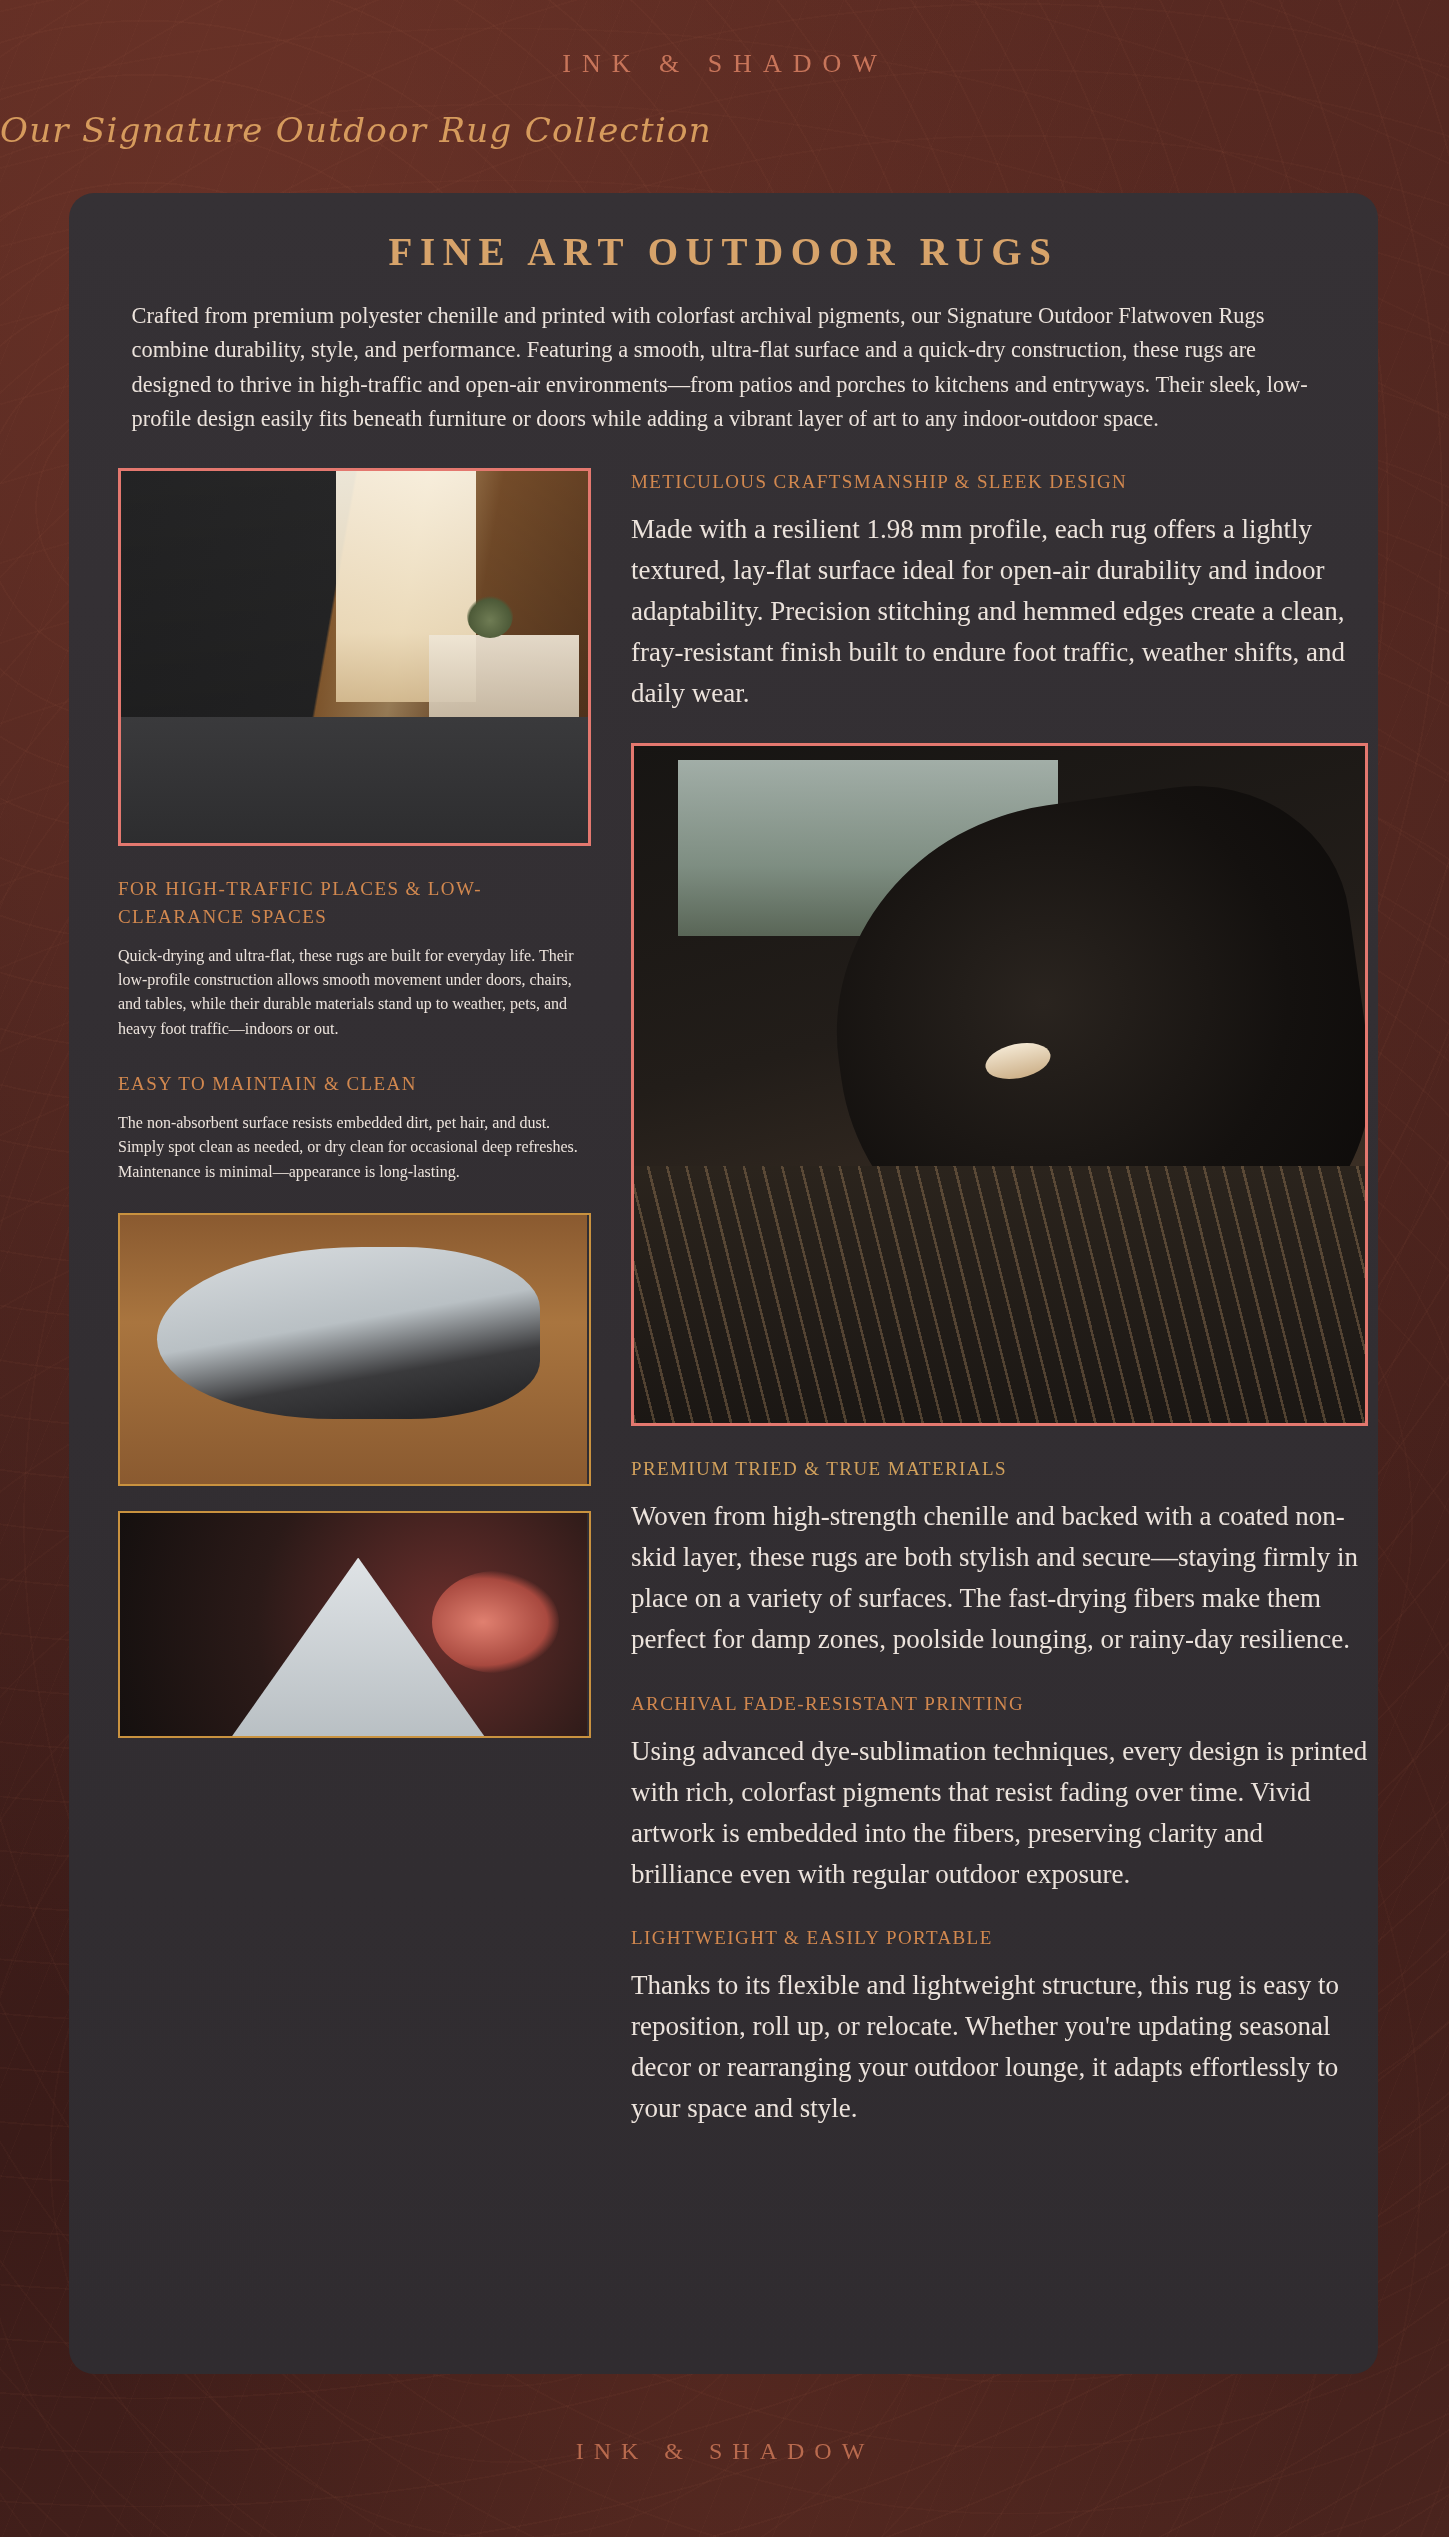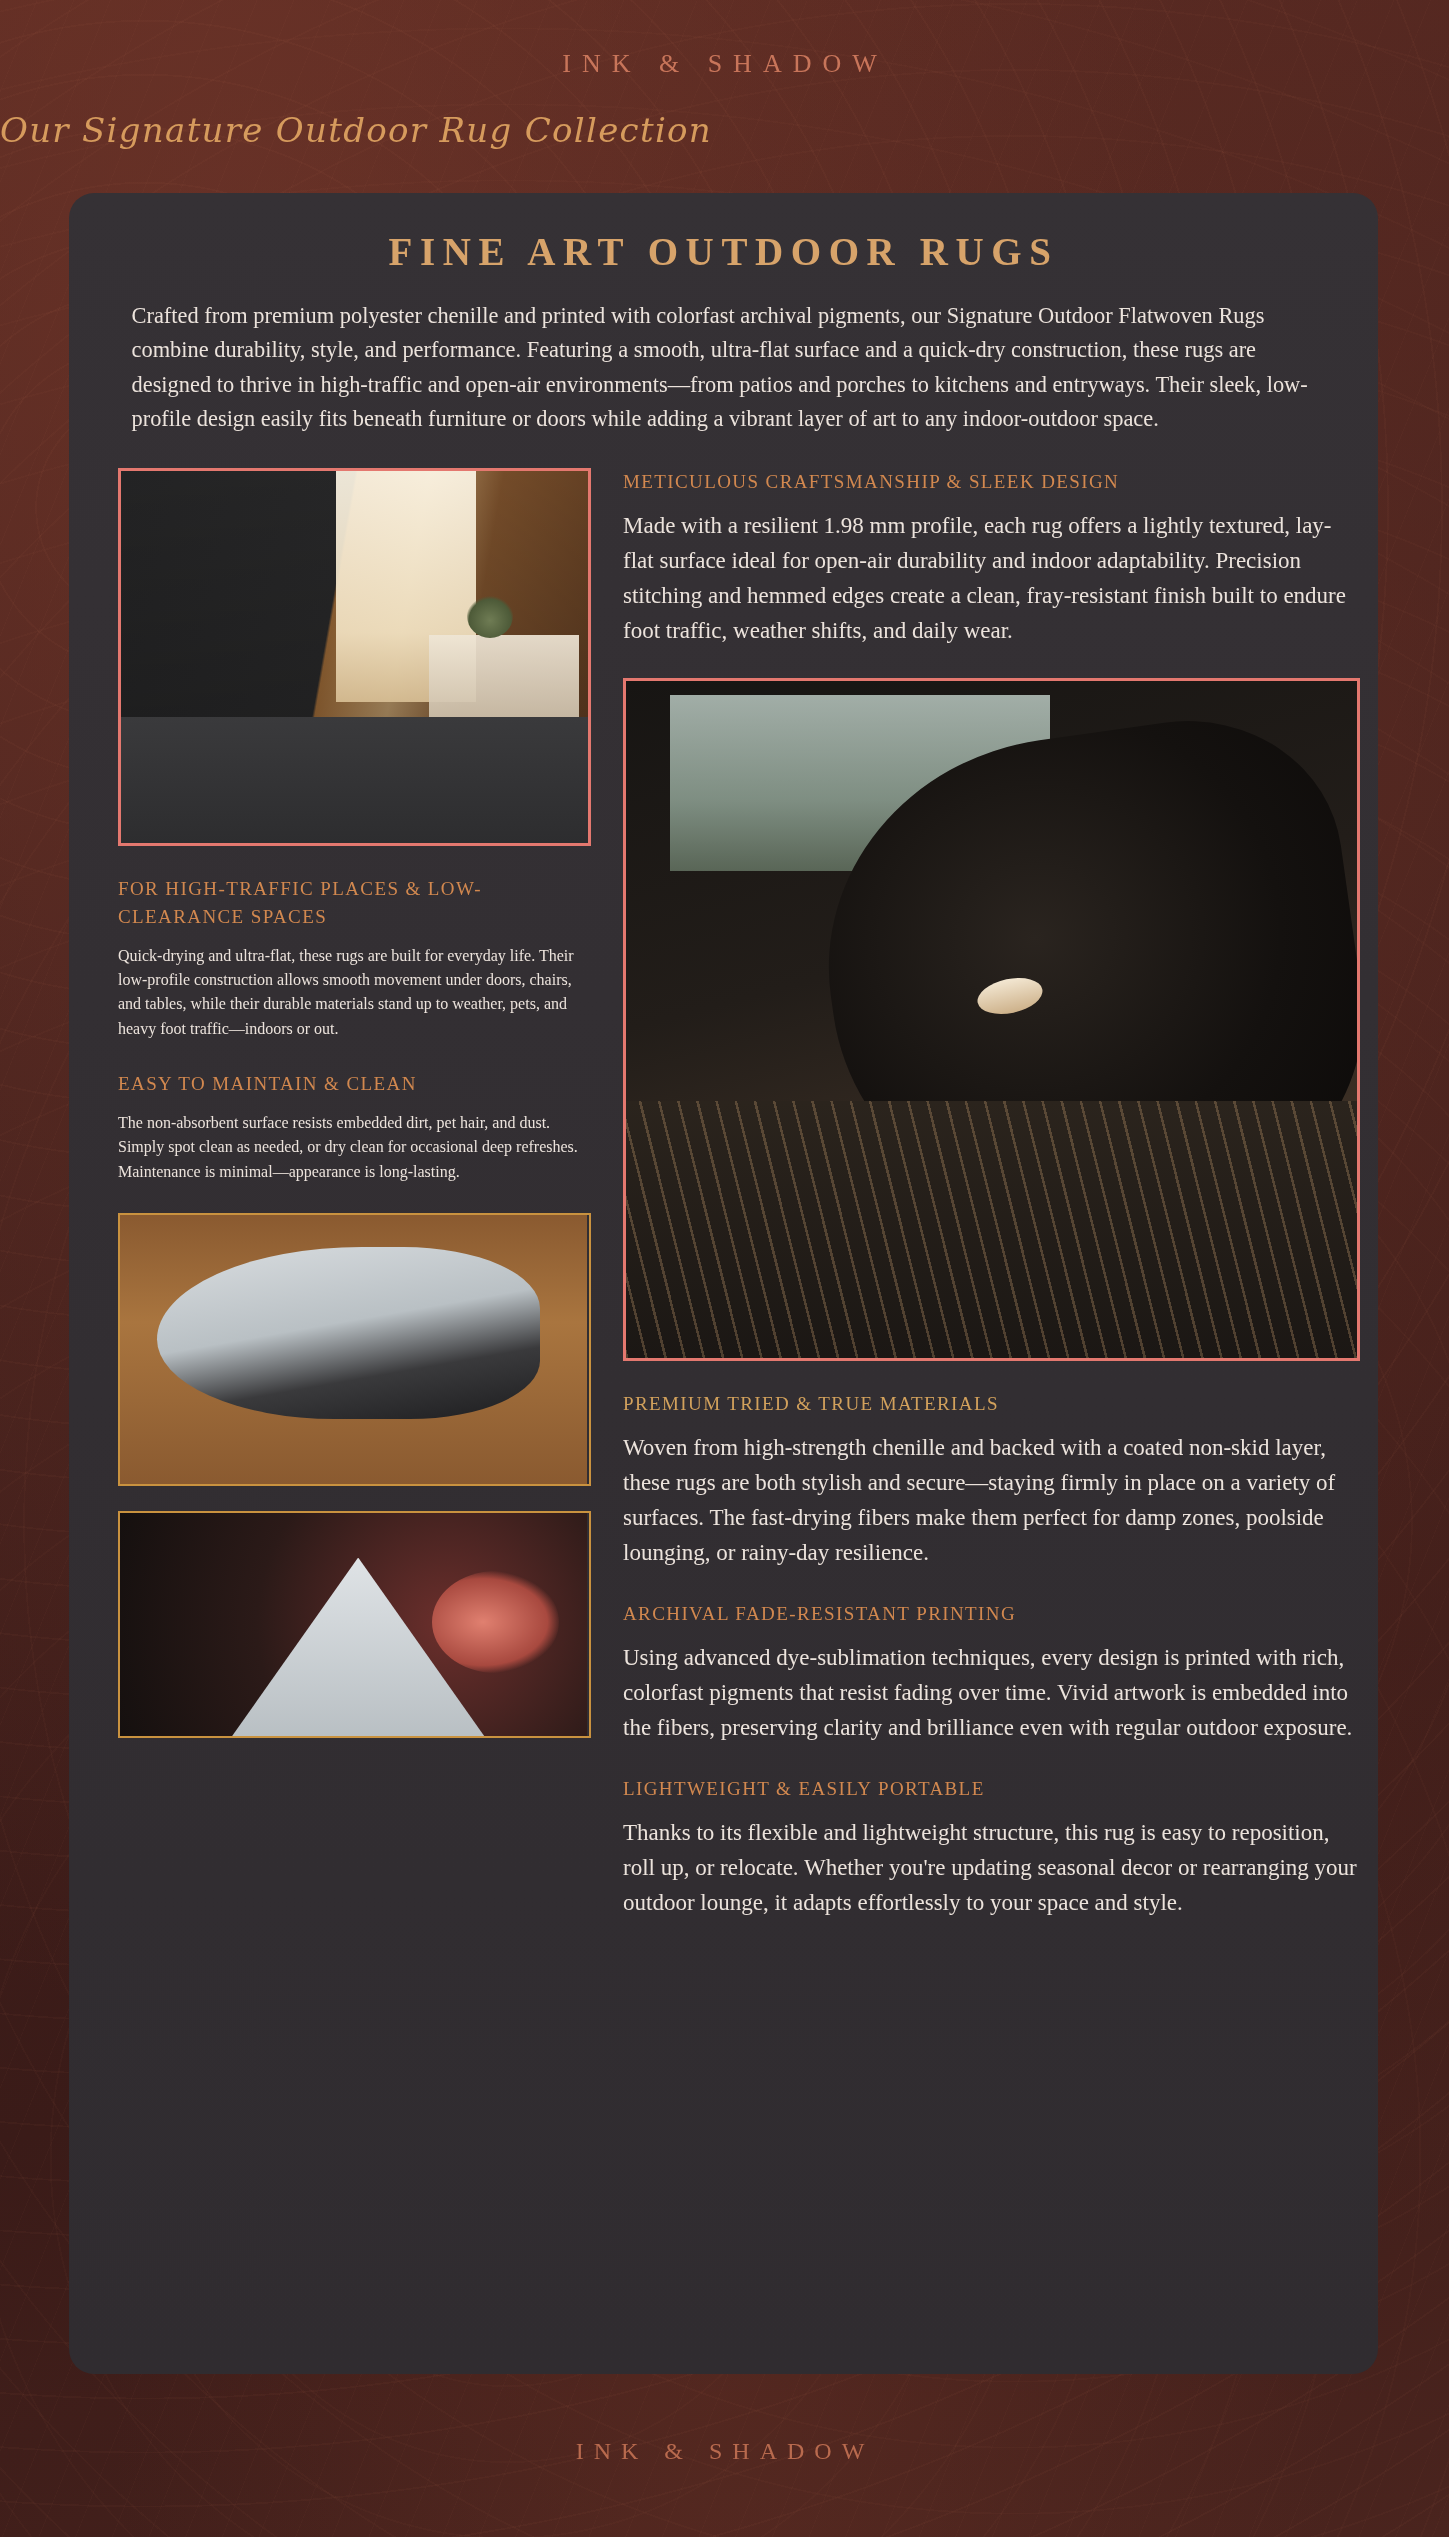--- a/index.html
+++ b/index.html
@@ -89,21 +89,21 @@
 
   
   .body-grid {
     position: relative;
     margin-top: 32px;
     padding: 0 49px;
     display: flex;
     gap: 0;
   }
   .col-left { width: 474px; }
-  .col-right { width: 738px; margin-left: 32px; }
+  .col-right { width: 738px; margin-left: 40px; }
 
   
   .frame { position: relative; line-height: 0; }
   .frame.pink { border: 3.4px solid #e4786f; }
   .frame.gold { border: 2.5px solid #c9923f; }
 
   
   .img-doorway {
     width: 467px; height: 372px;
     background:
@@ -160,21 +160,21 @@
     color: #d2884f;
     font-size: 19px;
     letter-spacing: 1.4px;
     text-transform: uppercase;
     line-height: 1.45;
     font-weight: normal;
   }
   .sec-head.gold { color: #d2a15c; }
   .body-text {
     color: #ece3dc;
-    font-size: 23px;
+    font-size: 27px;
     line-height: 1.52;
     margin-top: 13.5px;
   }
   .col-left .body-text { font-size: 16px; }
 
   
   .img-roll {
     width: 731px; height: 677px;
     position: relative; overflow: hidden;
     background: linear-gradient(165deg, #171513 0%, #221d19 40%, #3a2e24 70%, #5c4731 100%);

